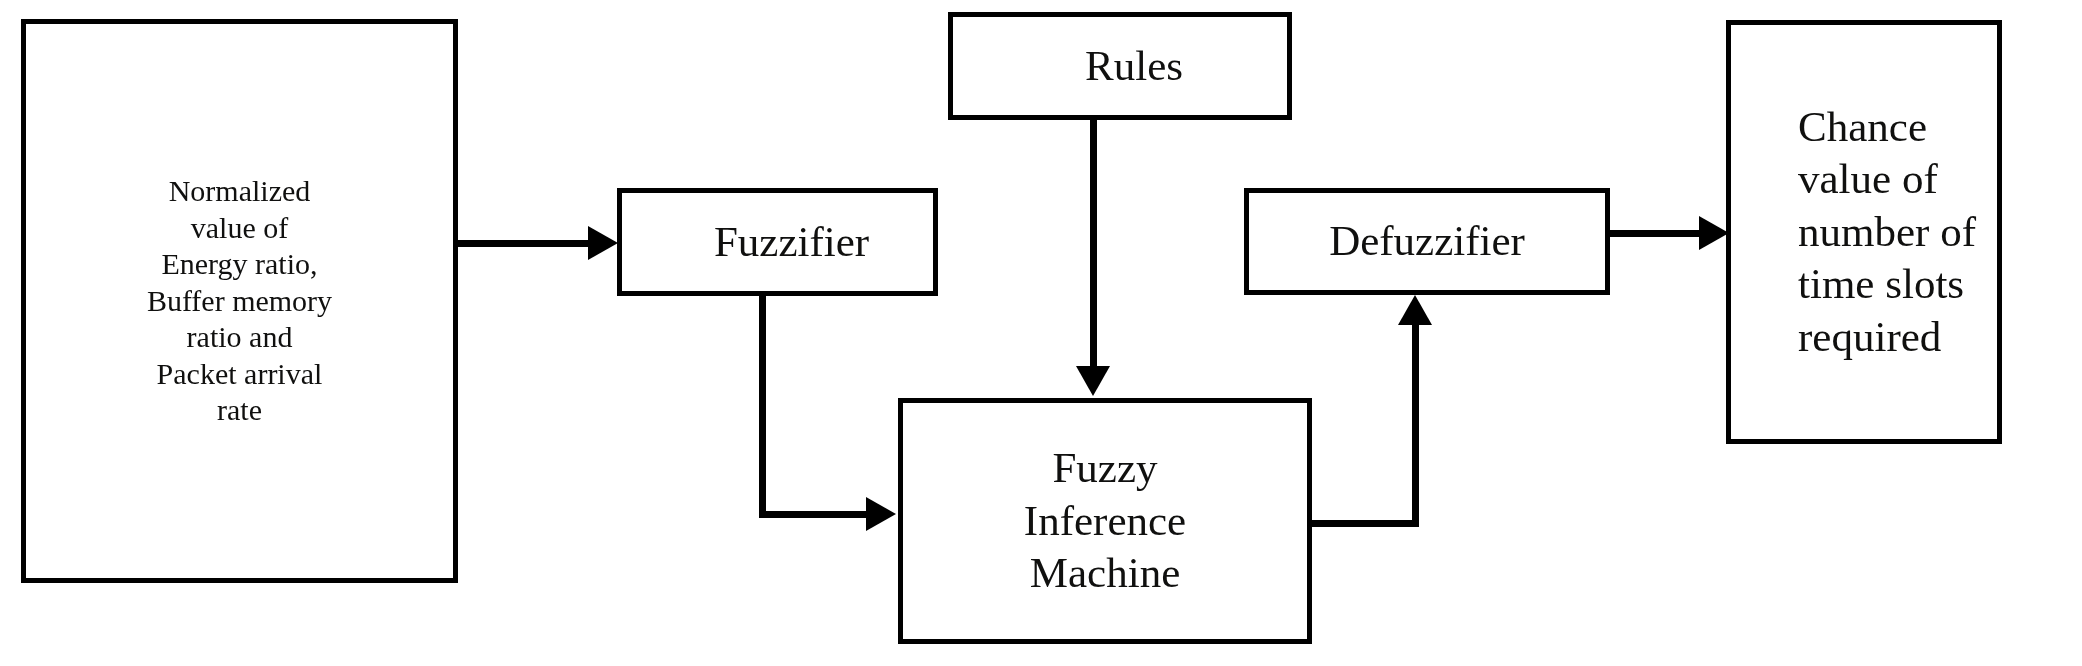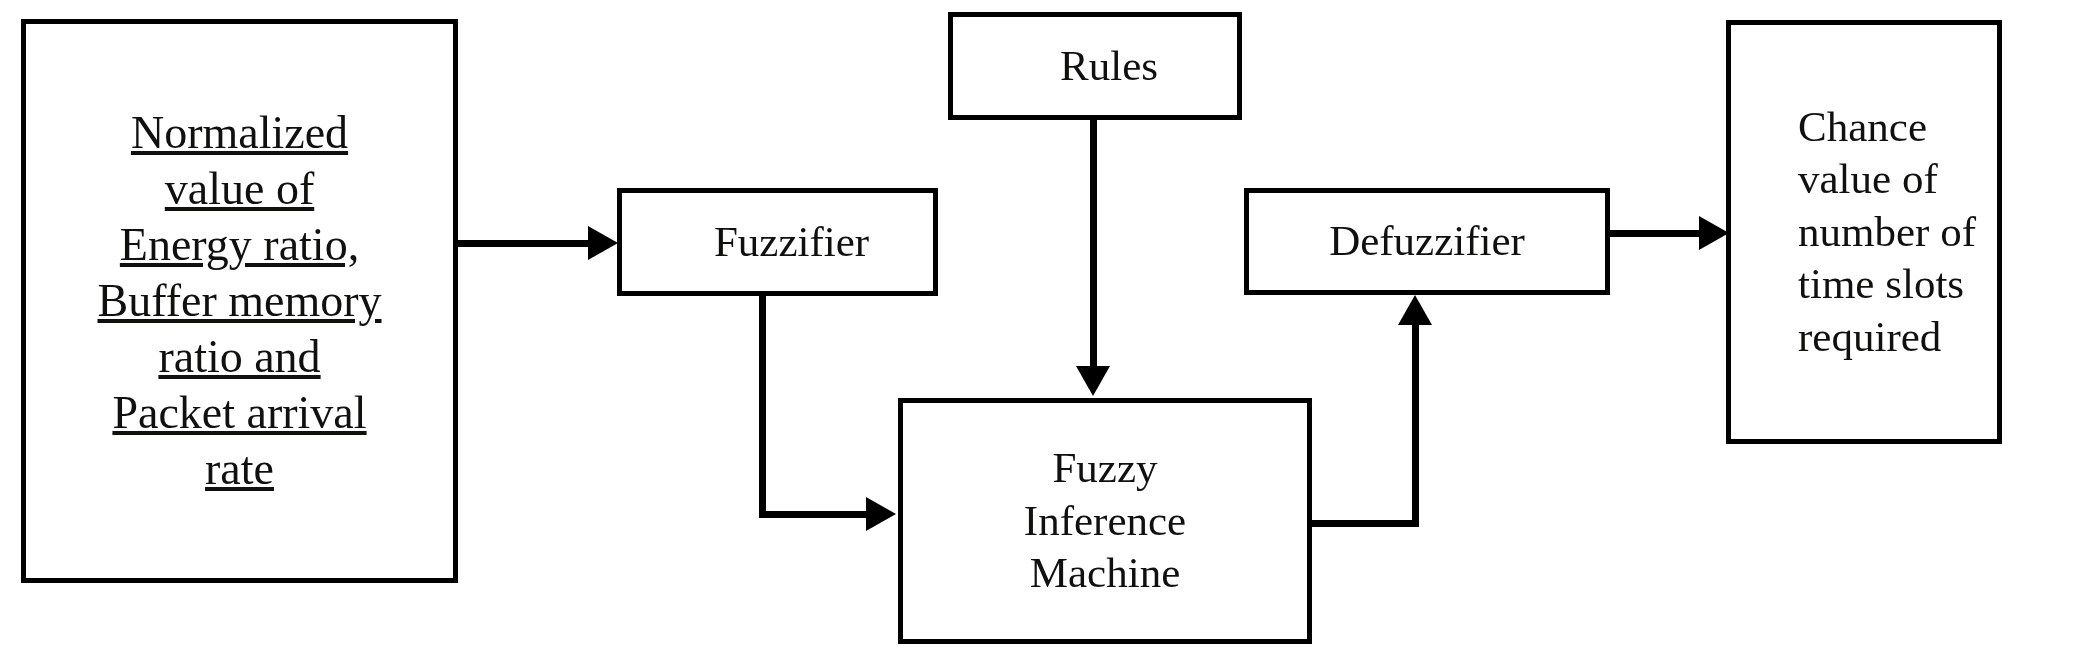--- a/index.html
+++ b/index.html
@@ -29,34 +29,33 @@
   }
   .node .label {
     display: block;
     white-space: pre-line;
     text-align: center;
   }
   
   #node-input {
     left: 21px;  top: 19px;
     width: 437px; height: 564px;
-    font-size: 46px;
-    text-decoration: underline;
+    font-size: 30px;
   }
   #node-input .label { text-align: center; }
 
   #node-fuzzifier {
     left: 617px; top: 188px;
     width: 321px; height: 108px;
     font-size: 43px;
     padding-left: 28px;
   }
   #node-rules {
     left: 948px; top: 12px;
-    width: 294px; height: 108px;
+    width: 344px; height: 108px;
     font-size: 43px;
     padding-left: 28px;
   }
   #node-fim {
     left: 898px; top: 398px;
     width: 414px; height: 246px;
     font-size: 43px;
   }
   #node-defuzzifier {
     left: 1244px; top: 188px;

